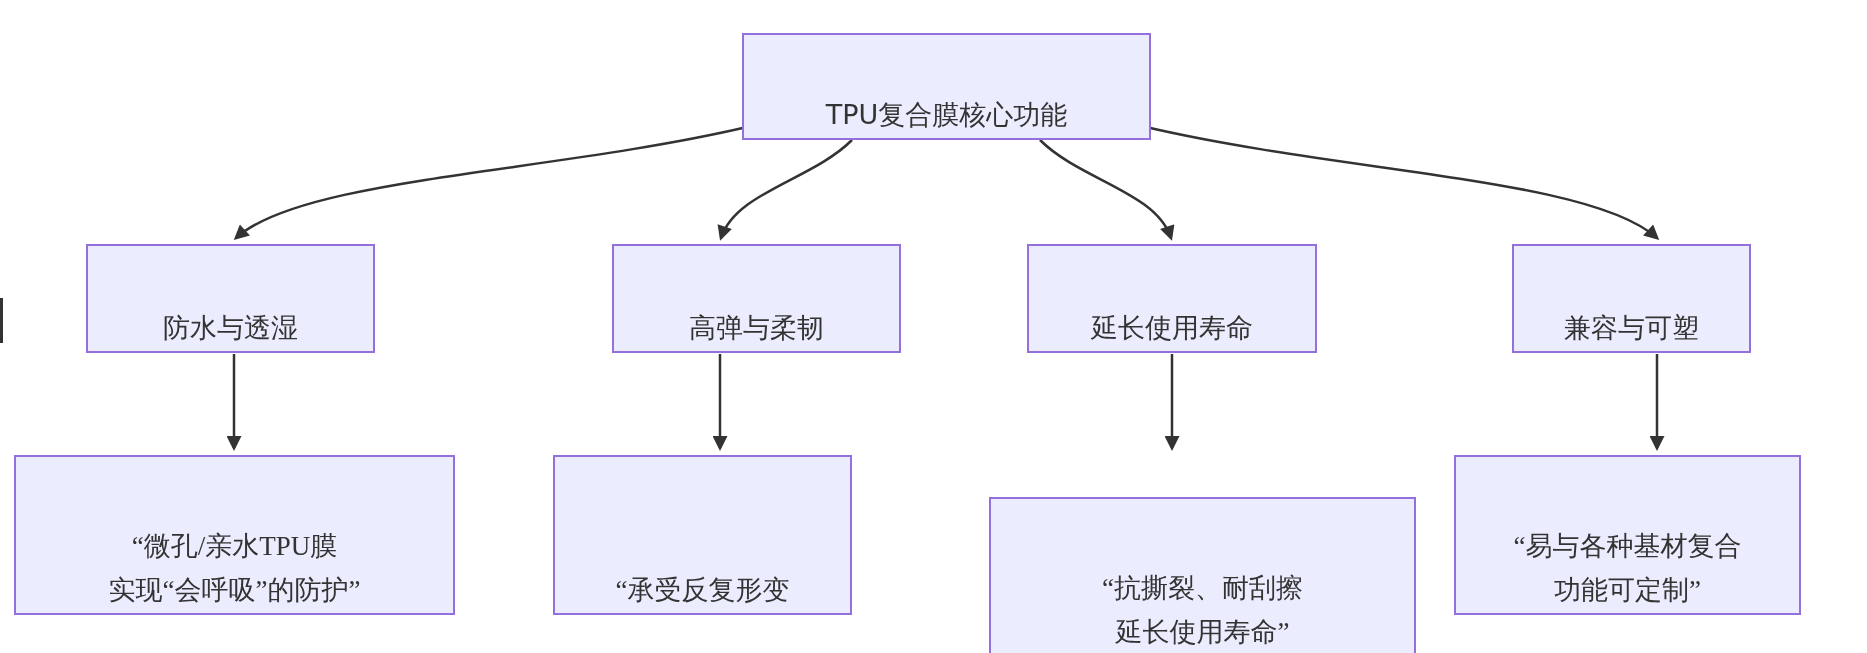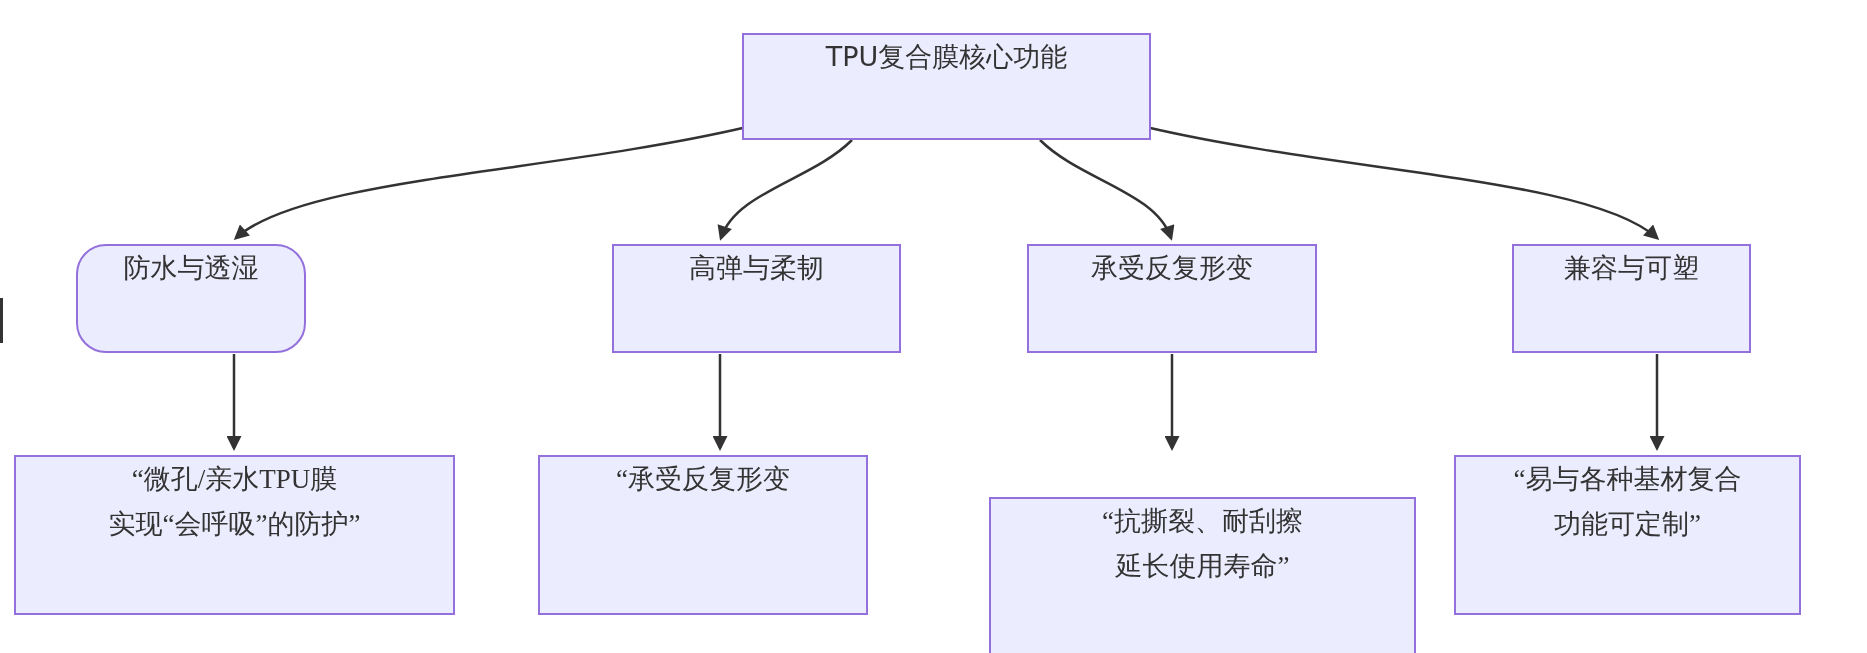--- a/index.html
+++ b/index.html
@@ -35,40 +35,40 @@
   .arrowhead { fill: var(--edge-color); stroke: none; }
 
   .node {
     position: absolute;
     background: var(--node-fill);
     border: 2px solid var(--node-border);
     color: var(--text-color);
     display: flex;
     flex-direction: column;
     align-items: center;
-    justify-content: flex-start;
+    justify-content: flex-end;
     text-align: center;
     font-size: 27px;
     line-height: 1.65;
   }
 
   
   .node.root   { left: 742px;  top: 33px;  width: 409px; height: 107px; }
 
   
   .node.branch { top: 244px; height: 109px; }
-  .node.b0 { left: 76px;   width: 230px; border-radius: 30px; }
+  .node.b0 { left: 86px;   width: 289px; }
   .node.b1 { left: 576px;  width: 289px; margin-left: 36px; }
   .node.b2 { left: 1027px; width: 290px; }
   .node.b3 { left: 1512px; width: 239px; }
 
   
   .node.detail { top: 455px; height: 160px; font-family: Liberation Serif, serif; }
   .node.d0 { left: 14px;   width: 441px; }
-  .node.d1 { left: 538px;  width: 330px; }
+  .node.d1 { left: 553px;  width: 299px; }
   .node.d2 { left: 989px;  width: 427px; margin-top: 42px; }
   .node.d3 { left: 1454px; width: 347px; }
 
   .left-artifact {
     position: absolute;
     left: 0;
     top: 298px;
     width: 3px;
     height: 45px;
     background: var(--edge-color);
@@ -103,21 +103,21 @@
     <span>TPU复合膜核心功能</span>
   </div>
 
   <div class="node branch b0">
     <span>防水与透湿</span>
   </div>
   <div class="node branch b1">
     <span>高弹与柔韧</span>
   </div>
   <div class="node branch b2">
-    <span>承受反复形变</span>
+    <span>延长使用寿命</span>
   </div>
   <div class="node branch b3">
     <span>兼容与可塑</span>
   </div>
 
   <div class="node detail d0">
     <span>“微孔/亲水TPU膜</span>
     <span>实现“会呼吸”的防护”</span>
   </div>
   <div class="node detail d1">

